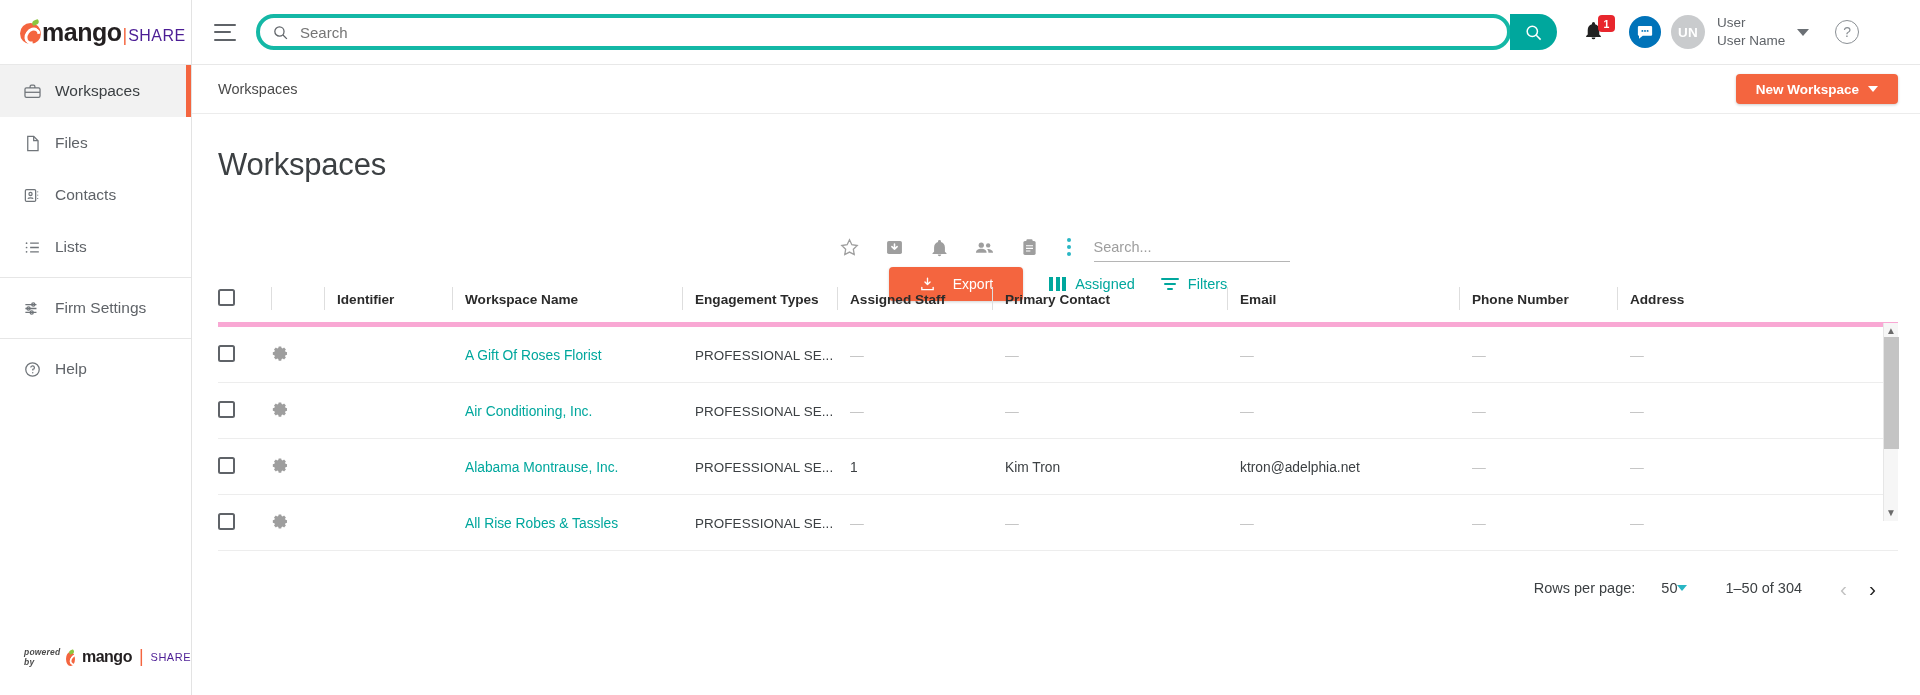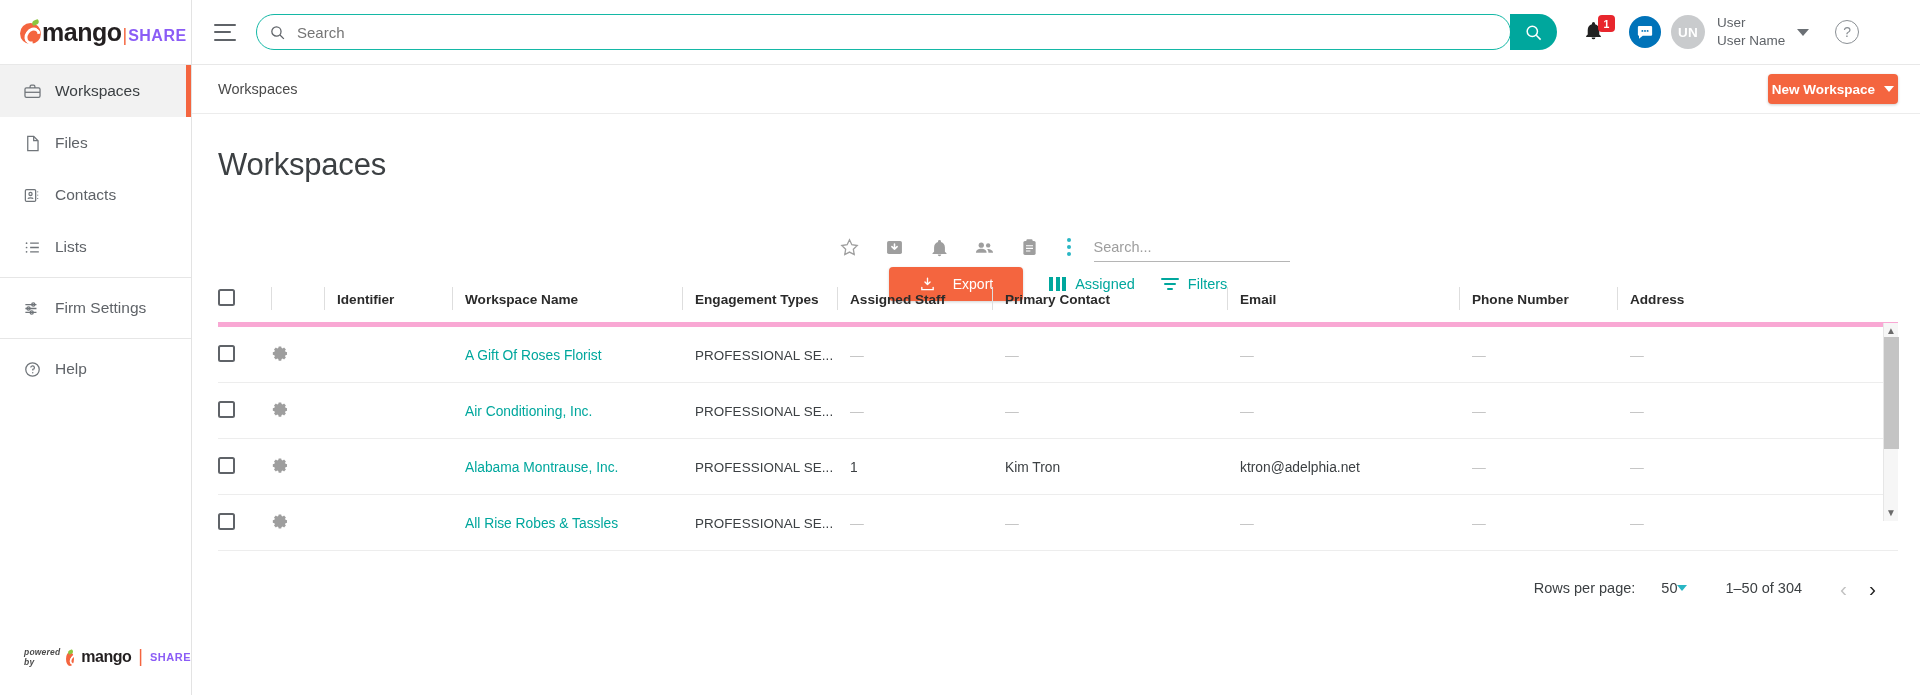--- a/index.html
+++ b/index.html
@@ -36,21 +36,21 @@
     width:9px; height:12px; border:3px solid #ffffff; border-radius:50%;
     border-right-color: transparent;
     transform: rotate(35deg);
   }
   .logo-mark::before{
     content:""; position:absolute; right:2px; top:-3px;
     width:7px; height:5px; background:#8cc63e; border-radius: 60% 20% 60% 20%;
     transform: rotate(-20deg);
   }
   .logo-text { font-size: 25px; font-weight: 700; color: #231f20; letter-spacing: -0.5px; }
-  .logo-share { font-size: 16px; font-weight: 700; color:#8b5cf6; letter-spacing: .5px; }
+  .logo-share { font-size: 16px; font-weight: 400; color:#4c1d95; letter-spacing: .5px; }
   .logo-pipe { color:#f4653f; font-size:18px; font-weight:400; margin:0 1px; }
 
   .nav { padding-top: 0px; }
   .nav-item {
     height: 52px; display: flex; align-items: center;
     padding-left: 22px; gap: 13px;
     color: #5f6368; font-size: 15.5px; cursor: pointer;
     position: relative;
   }
   .nav-item.active { background: #f2f2f2; color: #3c4043; font-weight: 400; }
@@ -83,21 +83,21 @@
     padding: 0 22px 0 22px; background:#fff;
   }
   .hamburger { width: 22px; height: 17px; display:flex; flex-direction:column; justify-content:space-between; cursor:pointer; margin-right: 20px;}
   .hamburger i { display:block; height:2px; background:#5f6368; border-radius:1px;}
   .hamburger i:nth-child(1){ width:22px;}
   .hamburger i:nth-child(2){ width:17px;}
   .hamburger i:nth-child(3){ width:22px;}
 
   .searchbox {
     flex: 1 1 auto; height: 36px; max-width: 1255px;
-    border: 1px solid #14b8a6; border-radius: 18px;
+    border: 4px solid #14b8a6; border-radius: 18px;
     display:flex; align-items:center; overflow:hidden; background:#fff;
   }
   .searchbox .sicon { width: 40px; display:flex; justify-content:center; align-items:center; }
   .searchbox .sicon svg { width:17px; height:17px; stroke:#5f6368; fill:none; stroke-width:1.8;}
   .searchbox input {
     flex:1 1 auto; border:none; outline:none; font-size:15px; color:#3c4043;
     font-family:"Liberation Sans", sans-serif; background:transparent;
   }
   .searchbox input::placeholder { color:#757575; }
   .search-btn {
@@ -130,21 +130,21 @@
     display:flex;align-items:center;justify-content:center;font-size:14px;cursor:pointer; margin-left:4px;}
 
   
   .crumbbar {
     height: 49px; display:flex; align-items:center; justify-content:space-between;
     padding: 0 22px 0 26px; border-bottom:1px solid #ececec; background:#fff;
   }
   .crumb { font-size:14.5px; color:#4a4a4a; }
   .btn-new {
     background:#f4653f; color:#fff; border:none; border-radius:4px;
-    height:30px; padding: 0 4px; font-size:13.5px; font-weight:700;
+    height:30px; padding: 0 20px; font-size:13.5px; font-weight:700;
     display:flex; align-items:center; gap:9px; cursor:pointer;
     font-family:"Liberation Sans", sans-serif;
     box-shadow: 0 1px 3px rgba(0,0,0,.2);
   }
   .btn-new .caret { width:0;height:0;border-left:5px solid transparent;border-right:5px solid transparent;border-top:6px solid #fff;}
 
   
   .content { flex:1 1 auto; padding: 0 22px 0 26px; background:#fff; overflow:hidden;}
   .page-title { font-size: 31px; color:#3c4043; font-weight:400; margin: 33px 0 0 0; letter-spacing:-.2px;}
 

